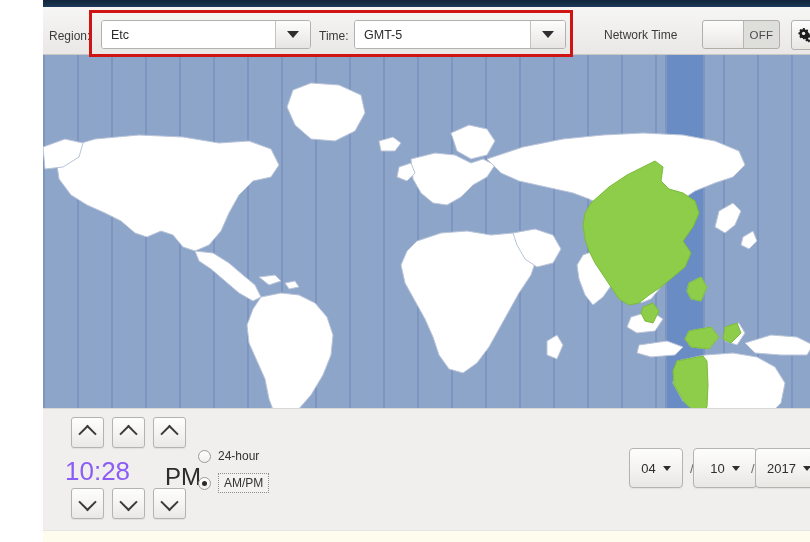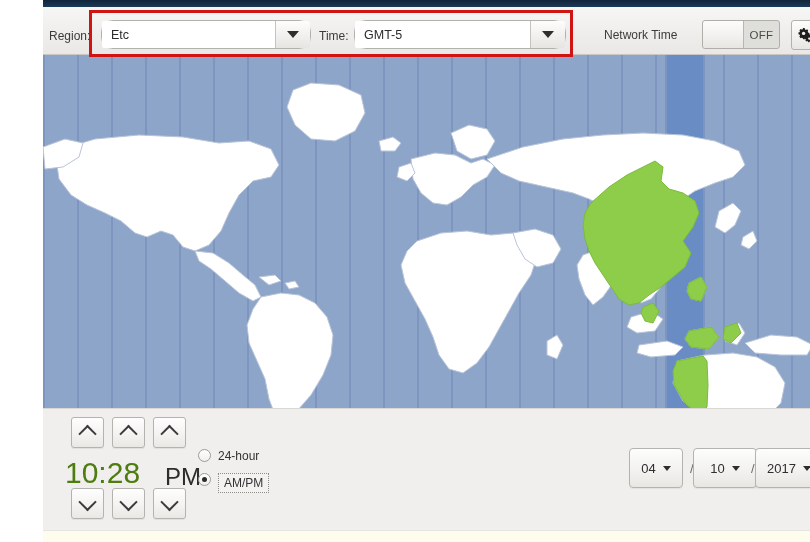--- a/index.html
+++ b/index.html
@@ -53,21 +53,21 @@
   }
 
   
   .combo {
     position: absolute;
     height: 29px;
     box-sizing: border-box;
     display: flex;
     align-items: stretch;
     border: 1px solid #b3b1ad;
-    border-radius: 12px;
+    border-radius: 3px;
     background: #ffffff;
     box-shadow: 0 1px 0 rgba(255,255,255,0.9) inset;
   }
   .combo .combo-value {
     flex: 1 1 auto;
     display: flex;
     align-items: center;
     padding-left: 9px;
     font-size: 12.5px;
     color: #2b2b2b;
@@ -186,36 +186,37 @@
   .chev {
     width: 11px; height: 11px;
     border-left: 2.2px solid #3a3a3a;
     border-top: 2.2px solid #3a3a3a;
   }
   .chev.up    { transform: rotate(45deg)  translate(1px, 1px); }
   .chev.down  { transform: rotate(-135deg) translate(1px, 1px); }
 
   .time-text {
     position: absolute;
-    font-size: 30px;
-    color: #4d7c0f;
+    font-size: 26px;
+    color: #8b5cf6;
     line-height: 1;
     white-space: nowrap;
     letter-spacing: 0px;
   }
   .time-ampm {
     position: absolute;
     font-size: 24px;
     color: #2c2c2c;
     line-height: 1;
   }
 
   .radio-row {
     position: absolute;
     display: flex;
+    align-items: center;
     gap: 7px;
   }
   .radio {
     width: 13px; height: 13px;
     border-radius: 50%;
     border: 1px solid #9d9b97;
     background: linear-gradient(180deg, #ffffff 0%, #f0efec 100%);
     box-sizing: border-box;
     display: flex;
     align-items: center;

